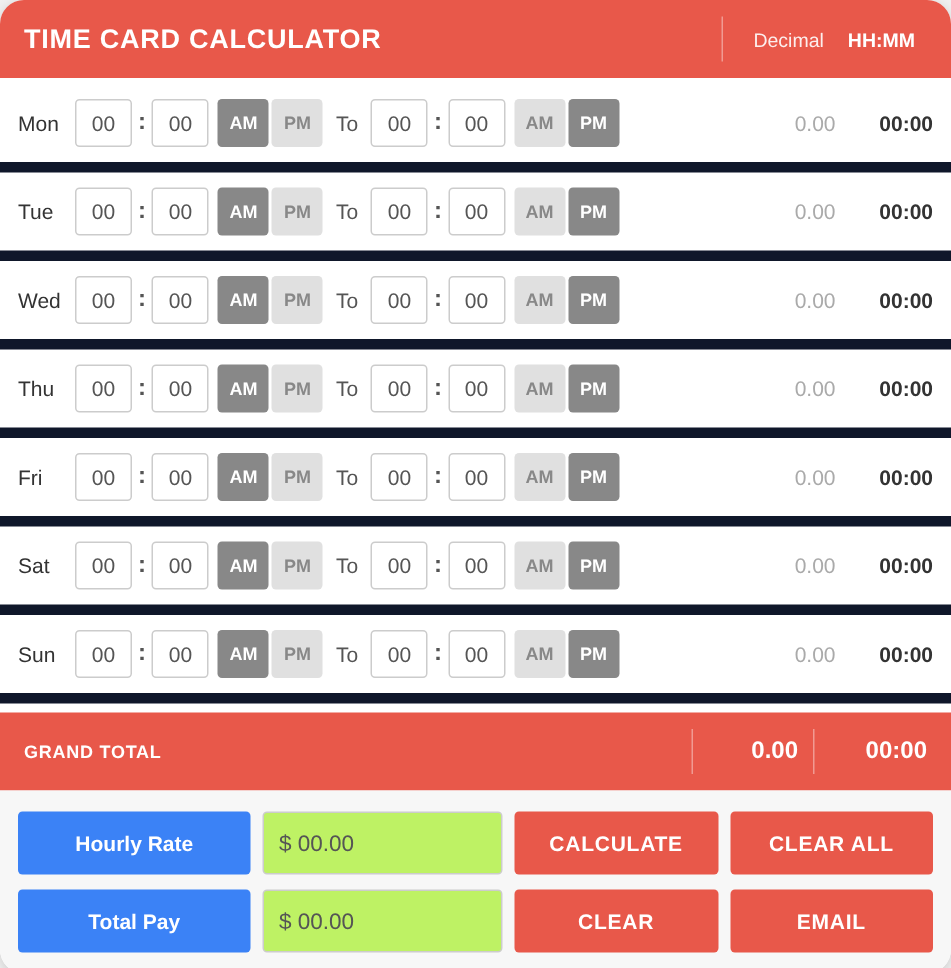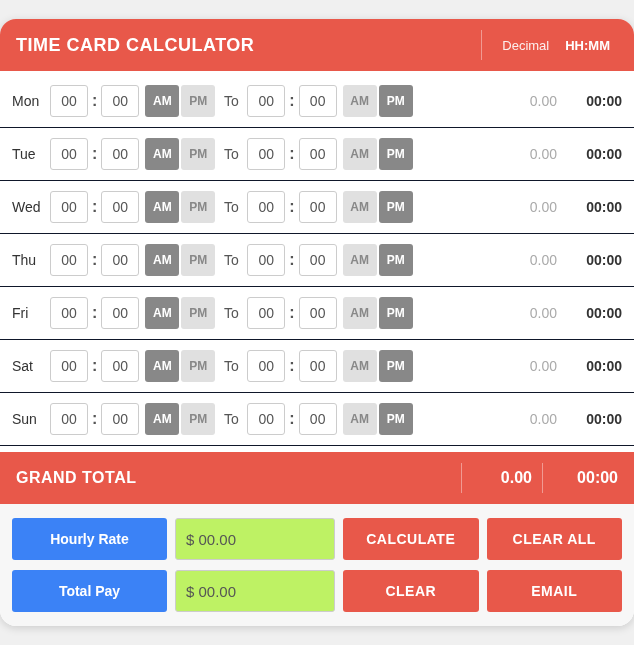--- a/index.html
+++ b/index.html
@@ -54,21 +54,21 @@
     }
     
     .rows-section {
       padding: 4px 0;
       background: #fff;
     }
     .time-row {
       display: flex;
       align-items: center;
       padding: 10px 12px;
-      border-bottom: 1px solid #0f172a;
+      border-bottom: 7px solid #0f172a;
     }
     .day-label {
       width: 38px;
       font-size: 14px;
       color: #333;
       font-weight: 500;
     }
     .time-group {
       display: flex;
       align-items: center;
@@ -138,21 +138,21 @@
     .grand-total {
       background: #e8584a;
       display: flex;
       align-items: center;
       padding: 0 16px;
       height: 52px;
       margin-top: 2px;
     }
     .grand-total-label {
       color: white;
-      font-size: 16px;
+      font-size: 12px;
       font-weight: bold;
       letter-spacing: 0.5px;
       flex: 1;
     }
     .grand-total-divider {
       width: 1px;
       height: 30px;
       background: rgba(255,255,255,0.4);
       margin: 0 10px;
     }

